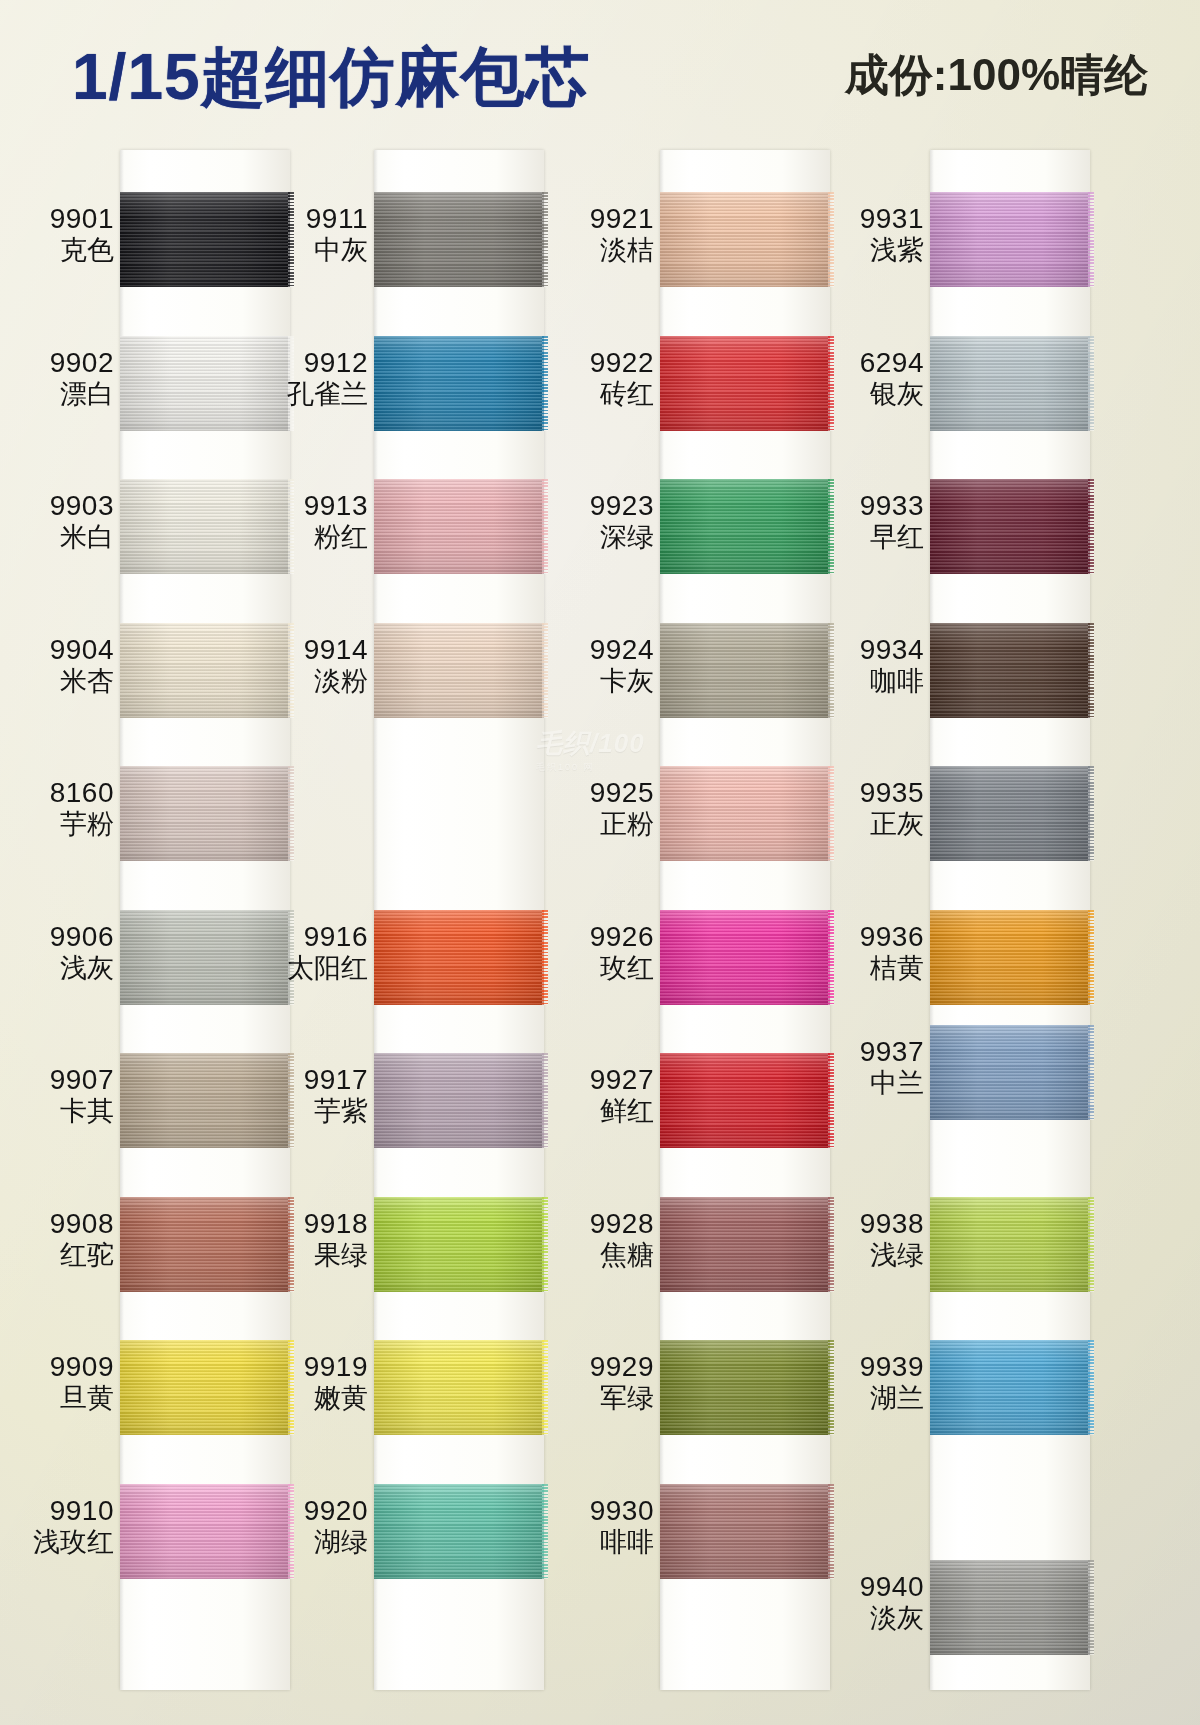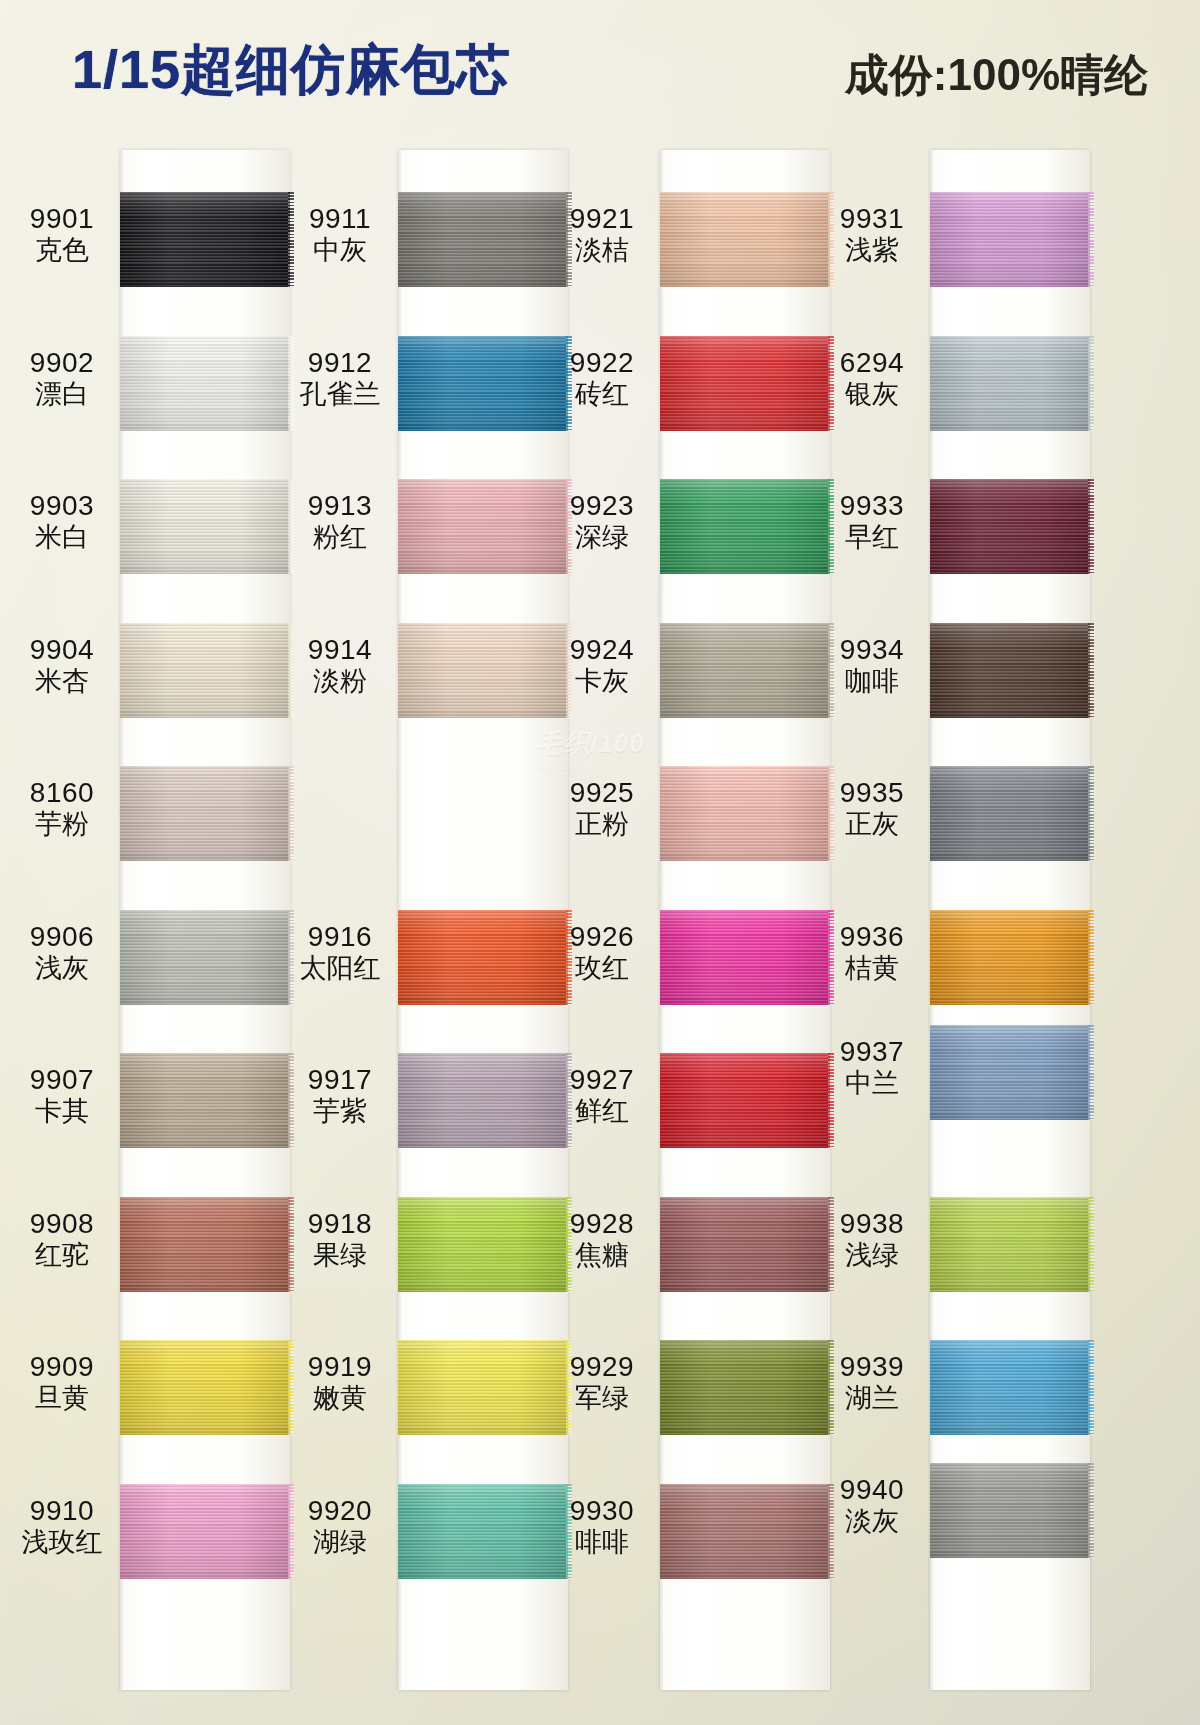--- a/index.html
+++ b/index.html
@@ -17,39 +17,39 @@
   }
   .paper:after{
     content:"";position:absolute;inset:0;
     background:linear-gradient(120deg, rgba(255,255,255,.35) 0%, rgba(255,255,255,0) 38%, rgba(0,0,0,.05) 100%);
     pointer-events:none;
   }
 
   .header{position:absolute;top:0;left:0;right:0;height:140px;}
   .title{
     position:absolute;left:72px;top:34px;
-    font-size:54px;font-weight:bold;letter-spacing:1px;
+    font-size:64px;font-weight:bold;letter-spacing:1px;
     color:#1b2f7a;
     text-shadow:0 0 1px #1b2f7a, 1px 1px 0 rgba(255,255,255,.6);
     white-space:nowrap;
   }
   .composition{
     position:absolute;right:52px;top:46px;
     font-size:44px;font-weight:bold;color:#26261f;
     white-space:nowrap;
   }
 
   .grid{
     position:absolute;left:0;top:140px;width:1200px;height:1585px;
   }
   .column{
     position:absolute;top:0;width:280px;height:1585px;
   }
   .col0{left:10px}
-  .col1{left:288px}
+  .col1{left:264px}
   .col2{left:550px}
   .col3{left:820px}
 
   
   .strip{
     position:absolute;
     top:10px;bottom:35px;
     left:110px;width:170px;
     background:linear-gradient(90deg,#fbfbf7 0%,#ffffff 18%,#fdfdf9 72%,#eceae2 100%);
     box-shadow:0 0 3px rgba(0,0,0,.16);
@@ -59,21 +59,21 @@
     content:"";position:absolute;left:0;top:0;bottom:0;width:4px;
     background:linear-gradient(90deg,rgba(0,0,0,.10),rgba(0,0,0,0));
   }
 
   .rows{position:absolute;inset:0;}
   .row{
     position:absolute;left:0;width:280px;height:144px;
   }
   .label{
     position:absolute;left:0;top:38px;width:104px;
-    text-align:center;
+    text-align:right;
     color:#141414;line-height:1.18;
   }
   .code{font-size:28px;letter-spacing:.5px;}
   .name{font-size:27px;}
 
   .swatch{
     position:absolute;left:110px;top:28px;width:170px;height:95px;
   }
   .col3 .swatch{width:160px;}
   .swatch .yarn{
@@ -550,21 +550,21 @@
           <div class="label">
             <div class="code">9939</div>
             <div class="name">湖兰</div>
           </div>
           <div class="swatch">
             <div class="yarn" style="background: repeating-linear-gradient(rgba(255, 255, 255, 0.16) 0px, rgba(255, 255, 255, 0.16) 1px, rgba(0, 0, 0, 0.1) 2px, rgba(0, 0, 0, 0.1) 3.2px), linear-gradient(90deg, rgba(0, 0, 0, 0.1) 0%, rgba(255, 255, 255, 0.1) 30%, rgba(255, 255, 255, 0.06) 70%, rgba(0, 0, 0, 0.12) 100%), rgb(73, 168, 216);"></div>
             <div class="sheen"></div>
             <div class="edge" style="background: repeating-linear-gradient(rgb(73, 168, 216) 0px, rgb(73, 168, 216) 1.6px, rgba(255, 255, 255, 0.55) 1.6px, rgba(255, 255, 255, 0.55) 3.2px);"></div>
           </div>
         </div>
-        <div class="row" style="top: 1295px;">
+        <div class="row" style="top: 1392px;">
           <div class="label">
             <div class="code">9940</div>
             <div class="name">淡灰</div>
           </div>
           <div class="swatch">
             <div class="yarn" style="background: repeating-linear-gradient(rgba(255, 255, 255, 0.16) 0px, rgba(255, 255, 255, 0.16) 1px, rgba(0, 0, 0, 0.1) 2px, rgba(0, 0, 0, 0.1) 3.2px), linear-gradient(90deg, rgba(0, 0, 0, 0.1) 0%, rgba(255, 255, 255, 0.1) 30%, rgba(255, 255, 255, 0.06) 70%, rgba(0, 0, 0, 0.12) 100%), rgb(154, 154, 149);"></div>
             <div class="sheen"></div>
             <div class="edge" style="background: repeating-linear-gradient(rgb(154, 154, 149) 0px, rgb(154, 154, 149) 1.6px, rgba(255, 255, 255, 0.55) 1.6px, rgba(255, 255, 255, 0.55) 3.2px);"></div>
           </div>
         </div>

